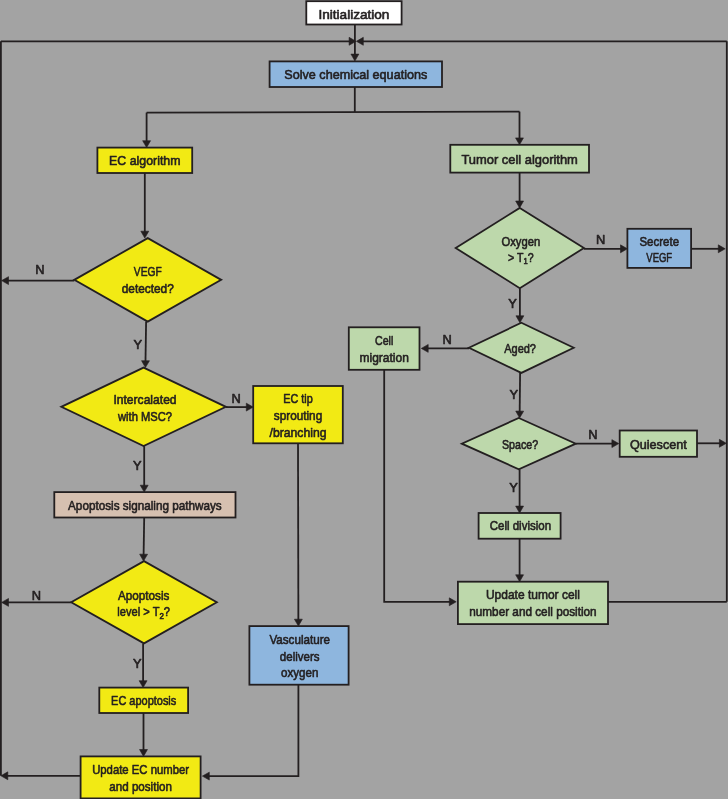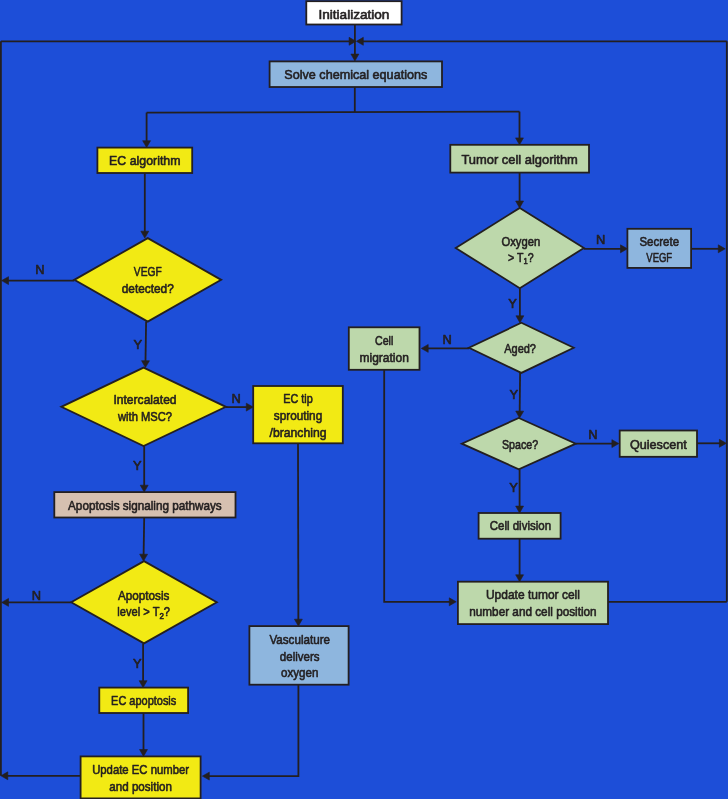--- a/index.html
+++ b/index.html
@@ -1,19 +1,19 @@
 <!DOCTYPE html>
 <html><head>
 <meta charset="utf-8">
 <title>Flowchart</title>
 <style>
   html,body{margin:0;padding:0;background:#ffffff;}
   body{width:728px;height:799px;overflow:hidden;
        font-family:"Liberation Sans", sans-serif;}
-  #chart-root{position:relative;width:728px;height:799px;background:#1d4ed8;}
+  #chart-root{position:relative;width:728px;height:799px;background:#a3a3a3;}
   svg{display:block;will-change:opacity;}
   .nodetext{font-family:"Liberation Sans", sans-serif;fill:#231f20;
             stroke:#231f20;stroke-width:.62px;paint-order:stroke fill;
             stroke-linejoin:round;}
   .edgelabel{font-family:"Liberation Sans", sans-serif;fill:#231f20;font-size:13px;
             stroke:#231f20;stroke-width:.62px;paint-order:stroke fill;
             stroke-linejoin:round;}
 </style>
 </head>
 <body>

